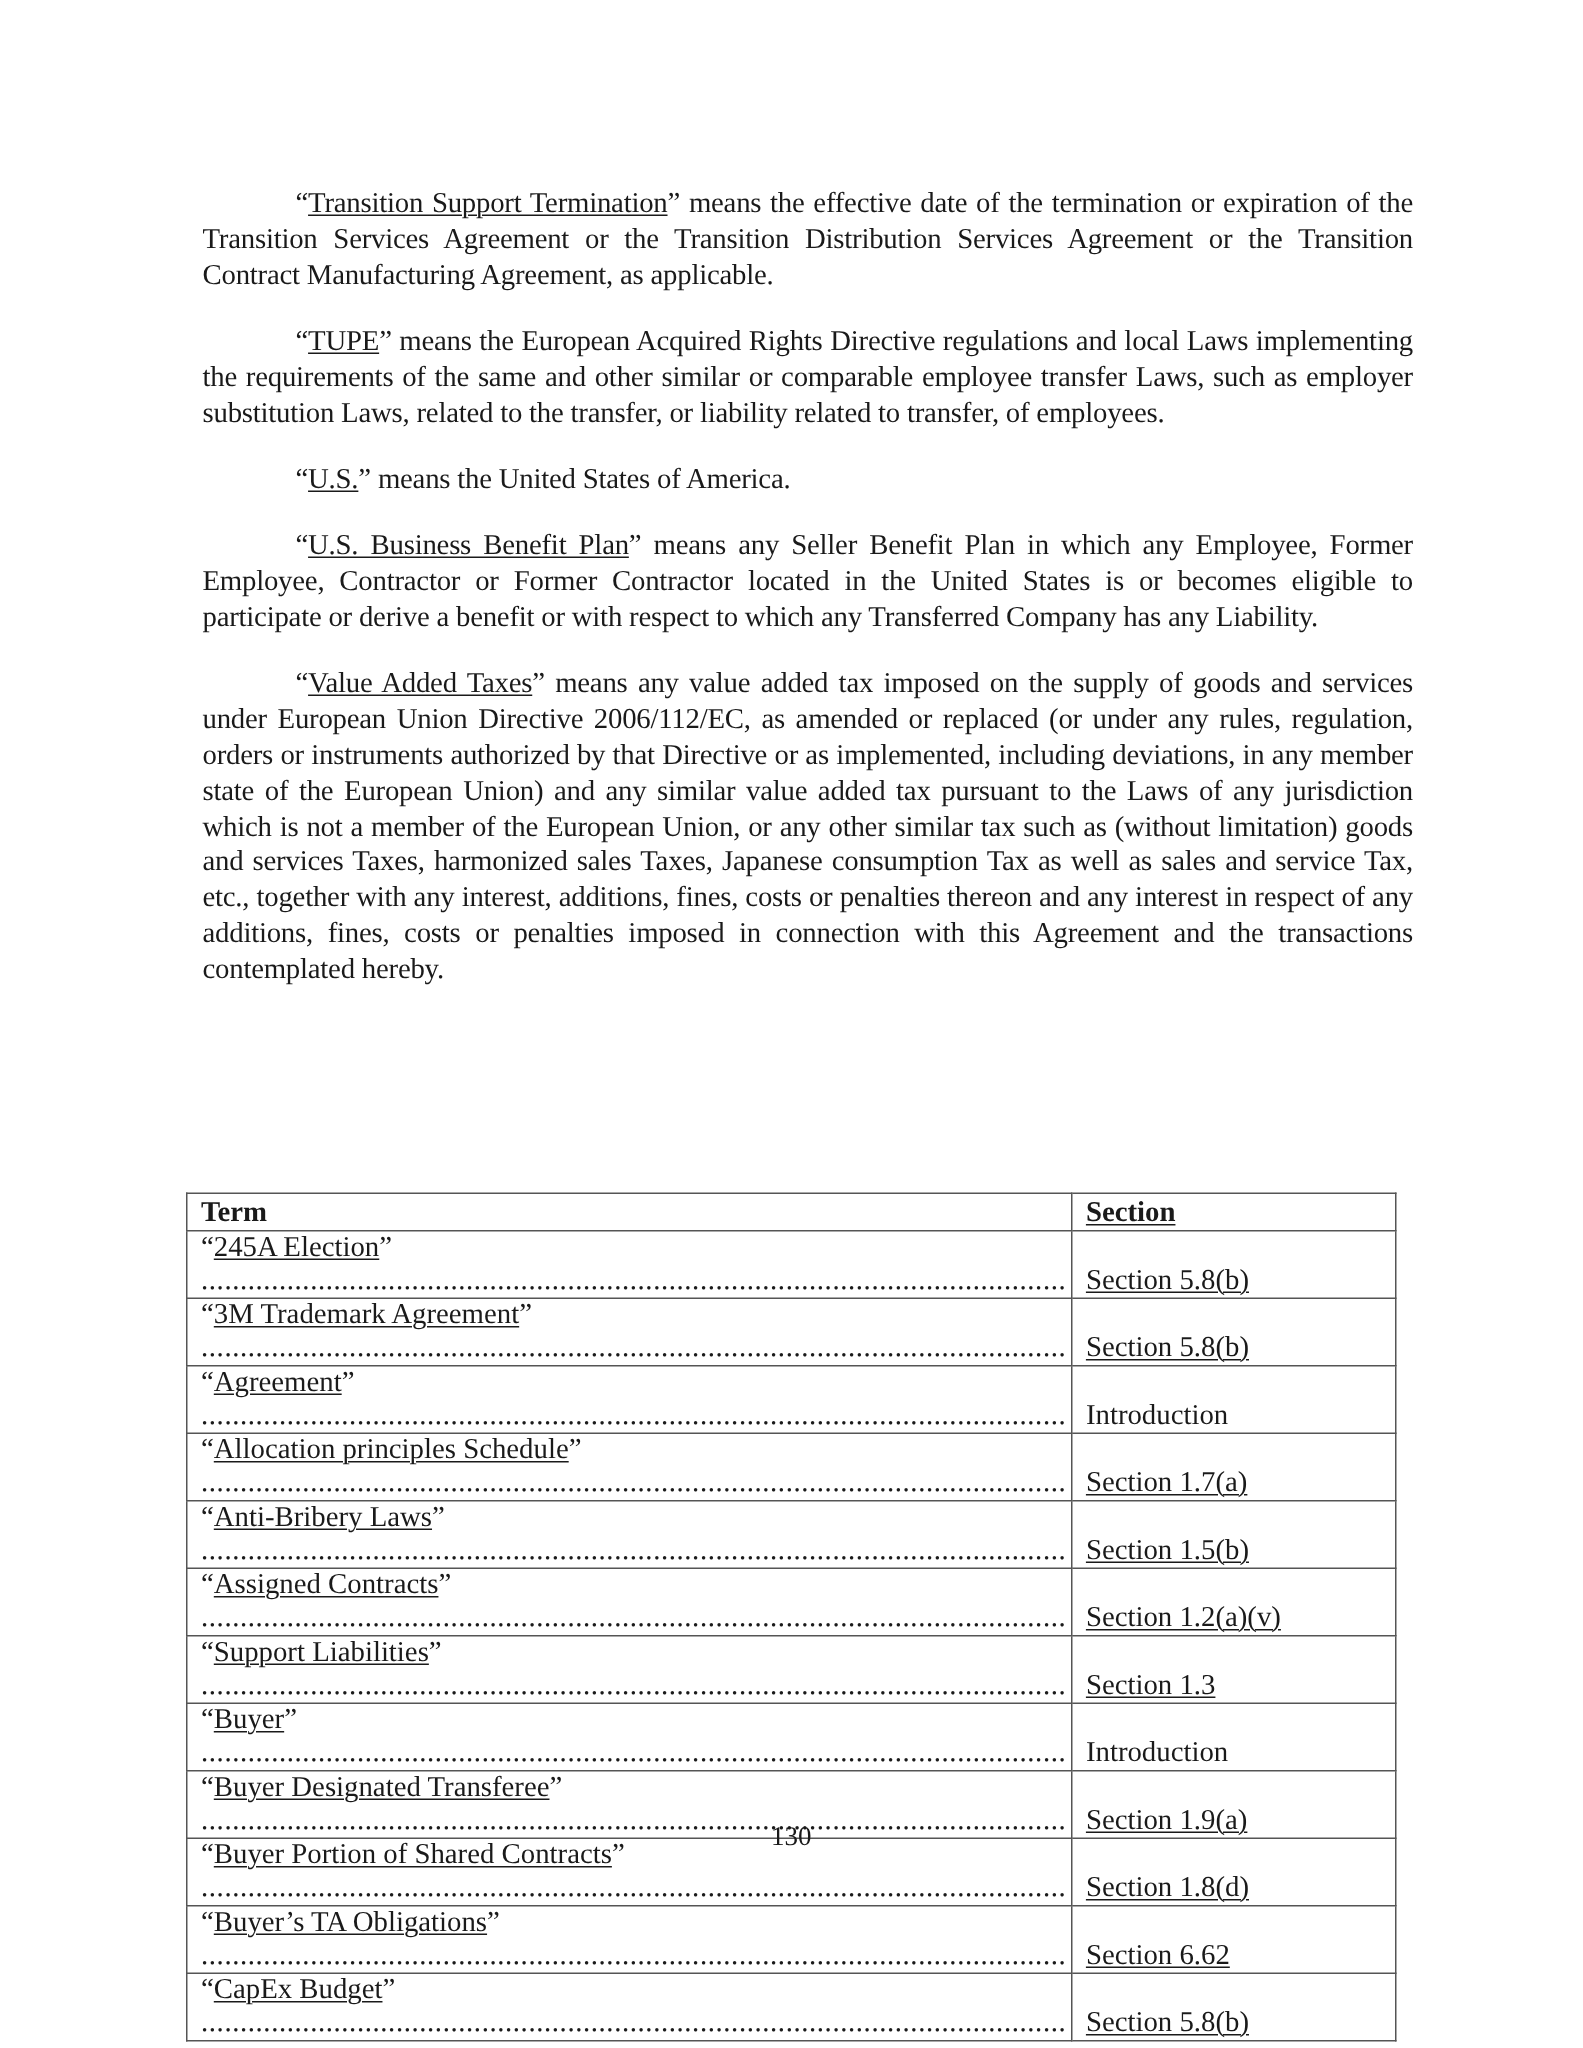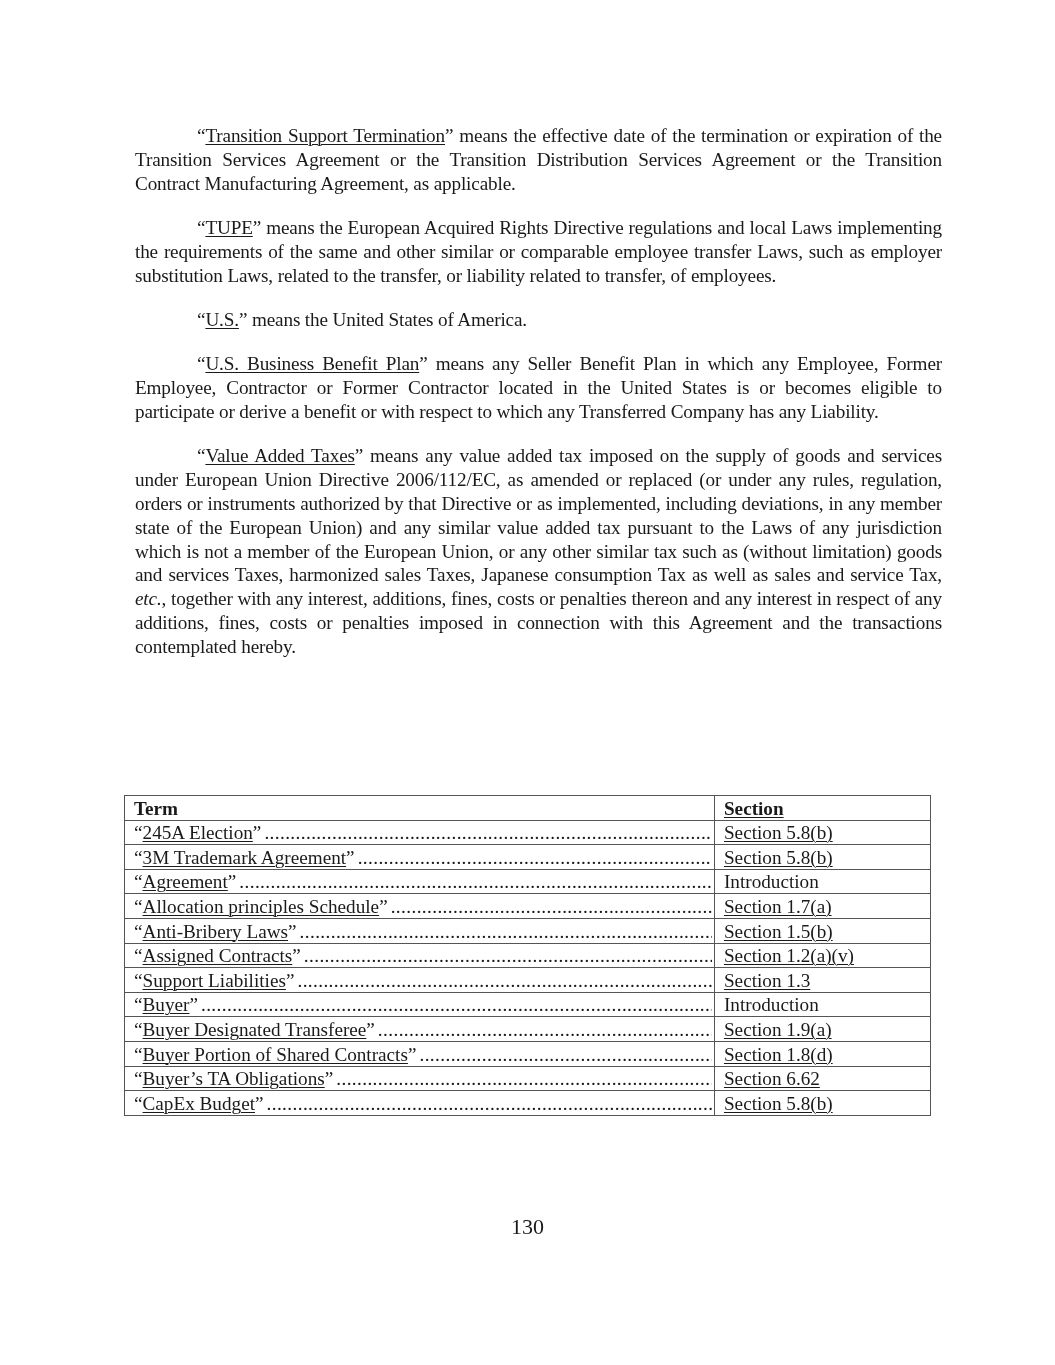--- a/index.html
+++ b/index.html
@@ -12,44 +12,44 @@
     position: absolute; left: 124px; top: 124px; width: 807px; margin-left: 11px;
   }
   .para {
     font-size: 19.2px; line-height: 23.8px;
     text-align: justify; text-align-last: left;
     margin: 0 0 20.6px 0;
     text-indent: 62px;
     letter-spacing: -0.15px;
   }
   .u { text-decoration: underline; text-underline-offset: 2px; text-decoration-thickness: 1px; }
-  .i { font-style: italic; }
+  .i { }
   table.terms {
     position: absolute; left: 124px; top: 795px; width: 807px;
     border-collapse: collapse;
     font-size: 19.2px;
   }
   table.terms td, table.terms th {
     border: 1px solid #555;
     height: 23.6px; line-height: 22px;
     padding: 0 0 0 9px;
     vertical-align: bottom;
     white-space: nowrap; overflow: hidden;
   }
   table.terms th { font-weight: bold; text-align: left; margin-left: 36px; }
   th.col-term { width: 580px; }
   th.col-sec { width: 208px; }
   .term-cell { position: relative; }
-  .term-wrap { display: flex; align-items: baseline; width: 578px; overflow: hidden; }
+  .term-wrap { display: flex; align-items: baseline; width: 578px; overflow: hidden; flex-direction: column; }
   .term-text { flex: 0 0 auto; padding-right: 3px; }
   .leader { flex: 1 1 auto; overflow: hidden; white-space: nowrap; letter-spacing: 0.4px; }
   .leader::after { content: "......................................................................................................................................................................................................................"; }
   .page-number {
     position: absolute; left: 0; right: 0; top: 1214px;
-    text-align: center; font-size: 22px;
+    text-align: center; font-size: 18px;
   }
 </style>
 </head>
 <body>
 
 <div class="page">
 
   <p class="para"><span>“</span><span class="u">Transition Support Termination</span><span>”</span><span> means the effective date of the termination or expiration of the Transition Services Agreement or the Transition Distribution Services Agreement or the Transition Contract Manufacturing Agreement, as applicable.</span></p>
 
 

